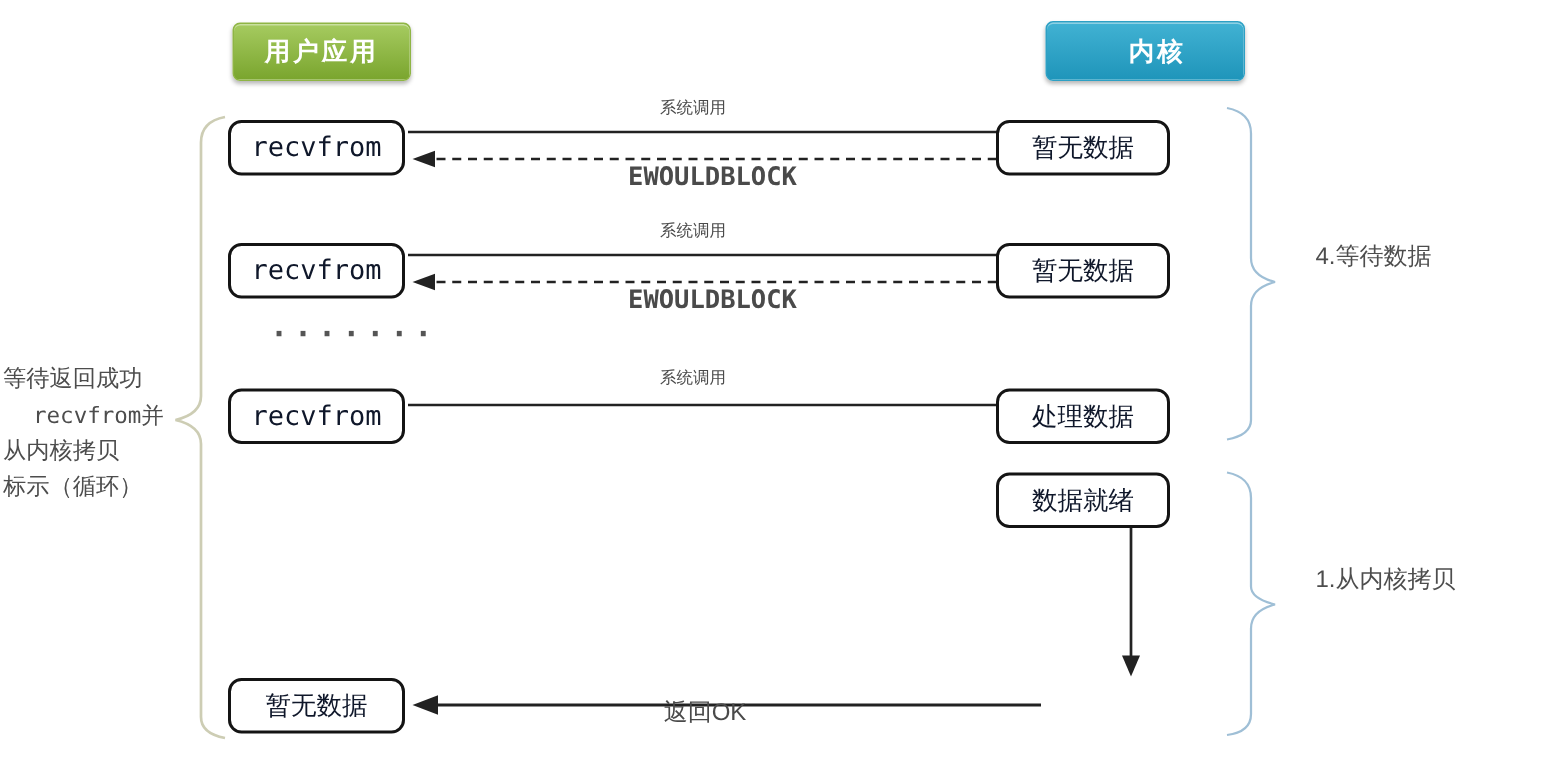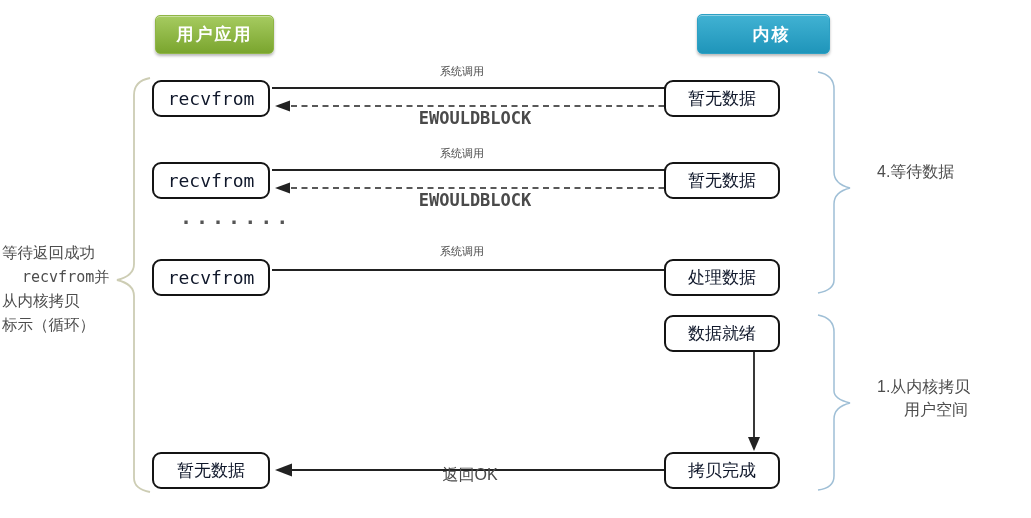--- a/index.html
+++ b/index.html
@@ -87,37 +87,35 @@
 
   <div class="node mono nL" style="top:80px">recvfrom</div>
   <div class="node mono nL" style="top:162px">recvfrom</div>
   <div class="node mono nL" style="top:259px">recvfrom</div>
   <div class="node nL" style="top:452px">暂无数据</div>
 
   <div class="node nR" style="top:80px">暂无数据</div>
   <div class="node nR" style="top:162px">暂无数据</div>
   <div class="node nR" style="top:259px">处理数据</div>
   <div class="node nR" style="top:315px">数据就绪</div>
-  <div class="node nR" style="top:452px">拷贝完成</div>
 
   <div class="lbl lbl-syscall" style="top:64px">系统调用</div>
   <div class="lbl mono lbl-ewb" style="top:108px">EWOULDBLOCK</div>
   <div class="lbl lbl-syscall" style="top:146px">系统调用</div>
   <div class="lbl mono lbl-ewb" style="top:190px">EWOULDBLOCK</div>
   <div class="lbl lbl-syscall" style="top:244px">系统调用</div>
   <div class="lbl" style="left:370px;top:465px;width:200px;font-size:16px">返回OK</div>
 
   <div class="dots">·······</div>
 
   <div class="note-left">
     <div>等待返回成功</div>
     <div class="mono-line">recvfrom并</div>
     <div>从内核拷贝</div>
     <div>标示（循环）</div>
   </div>
 
   <div class="step step1">4.等待数据</div>
   <div class="step step2">
     <div>1.从内核拷贝</div>
-    <div class="indent">用户空间</div>
   </div>
 
 </div>
 
 </body></html>

